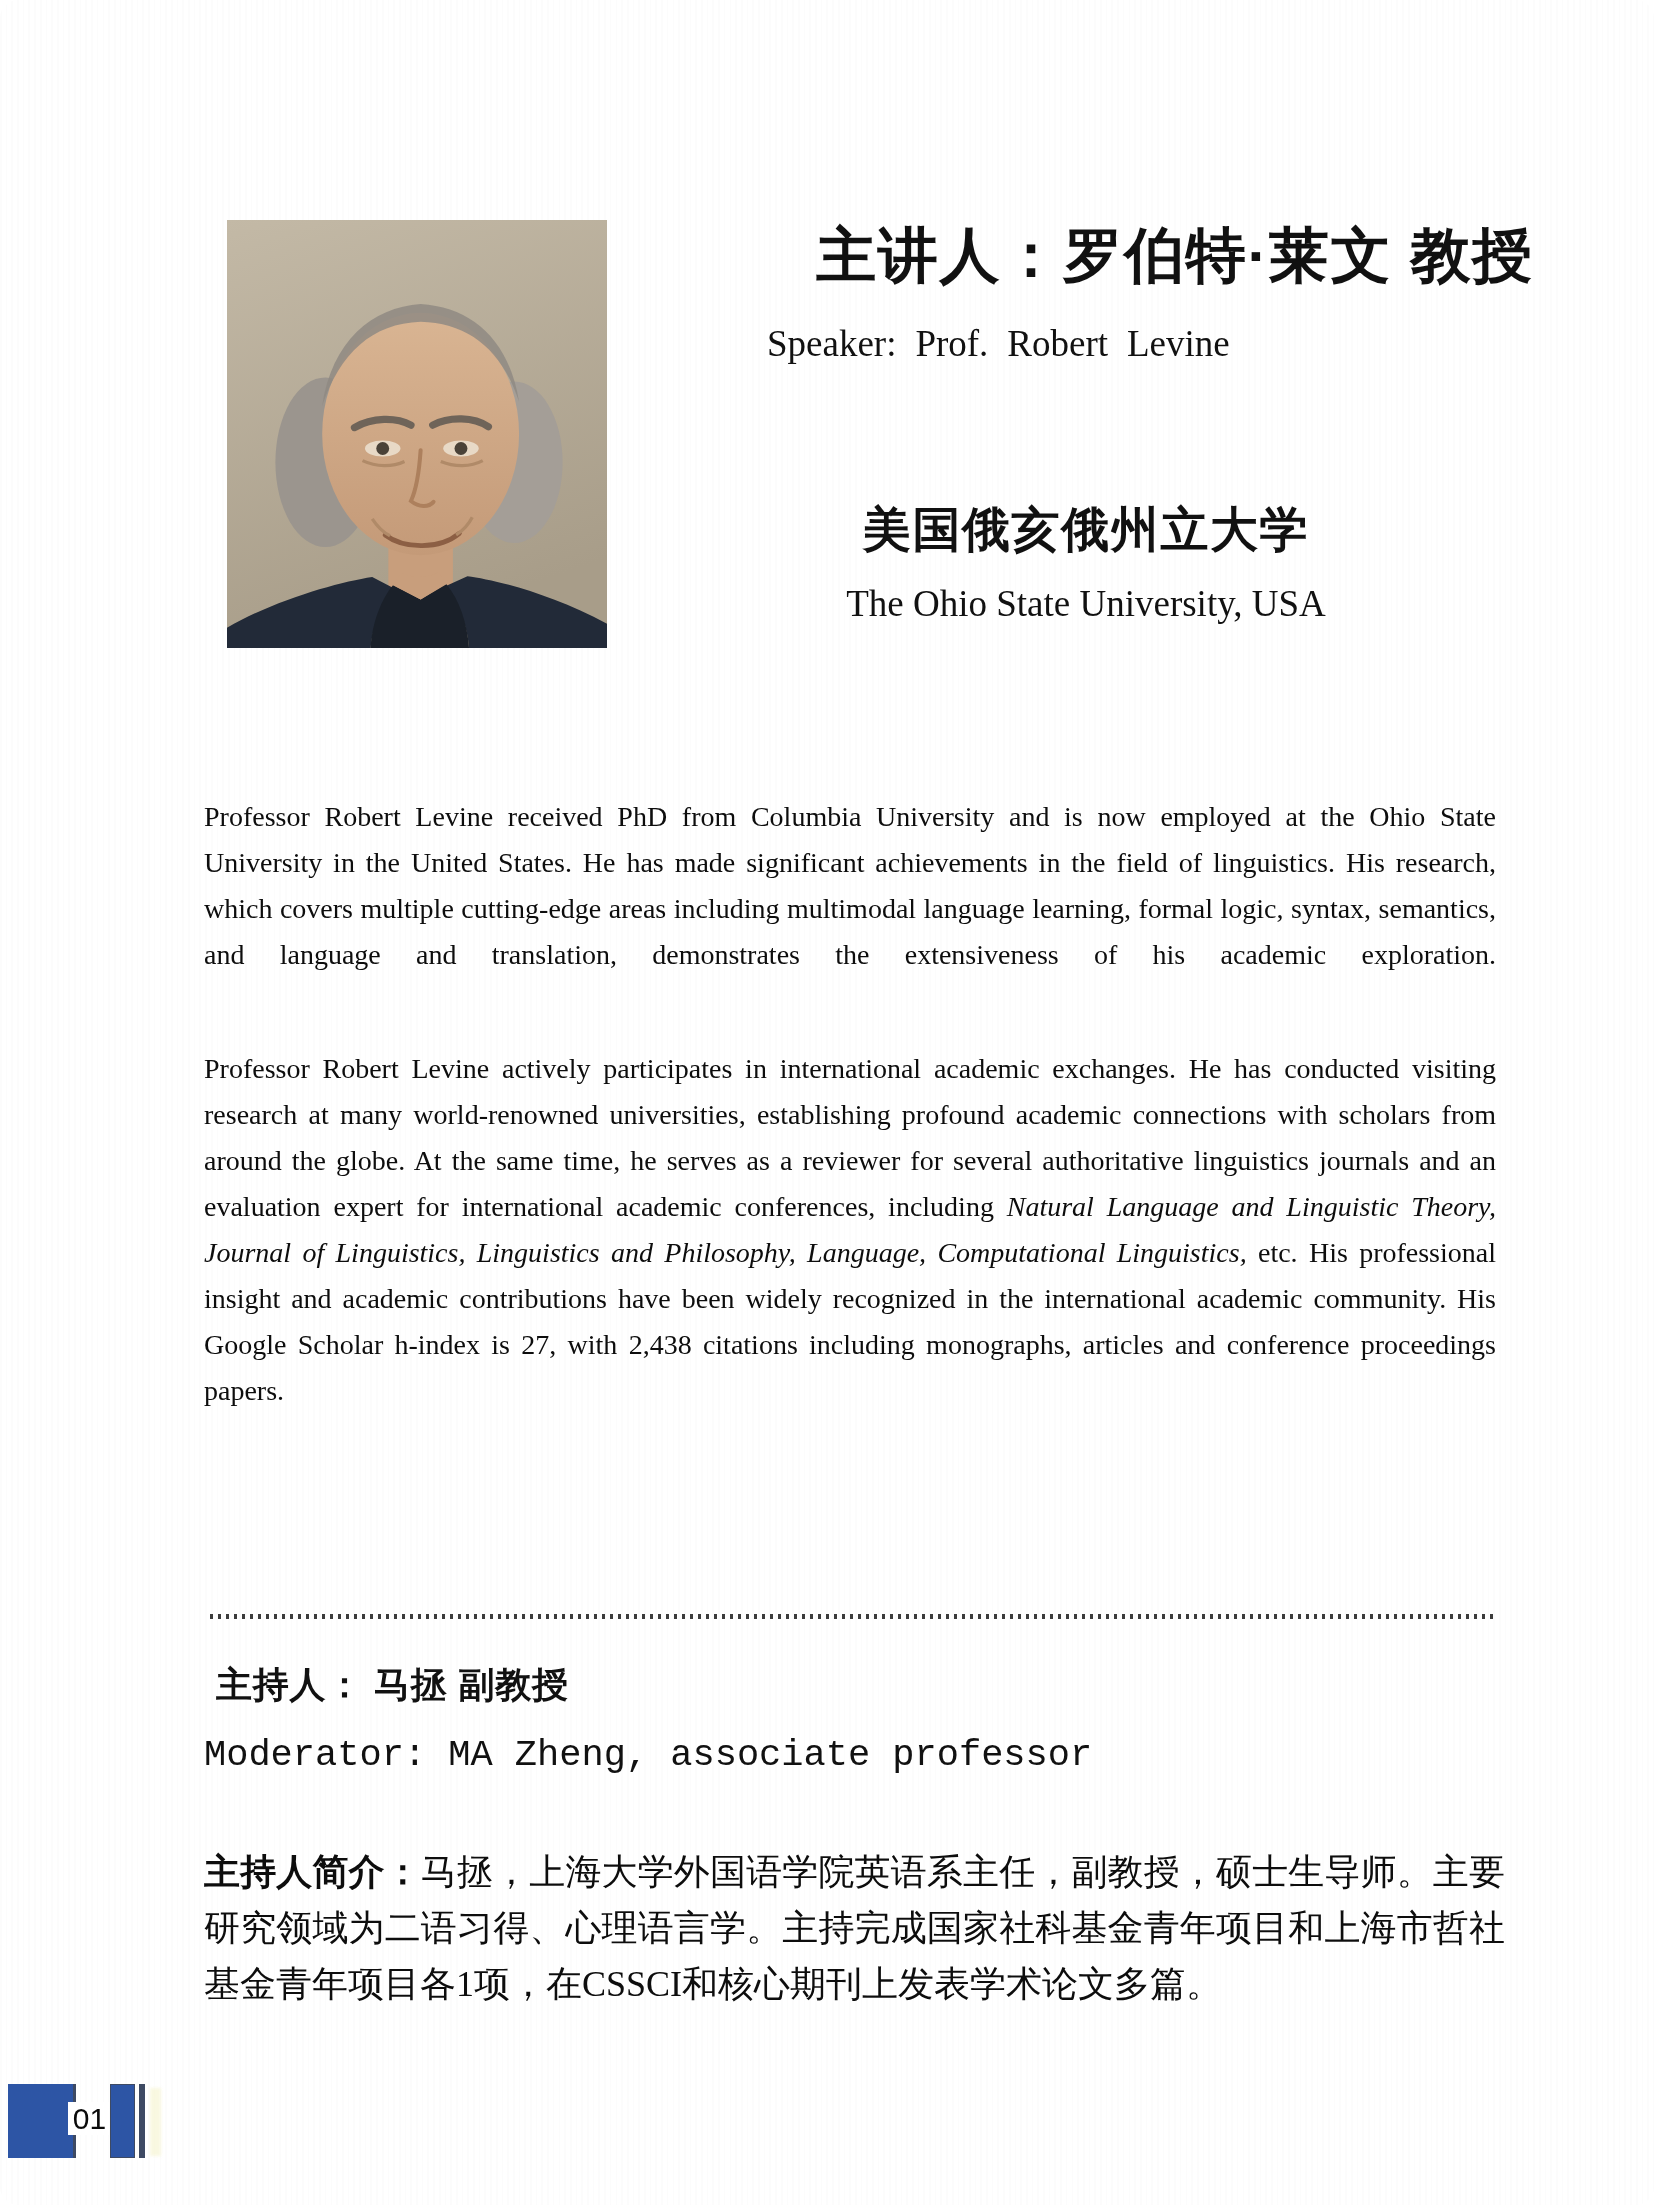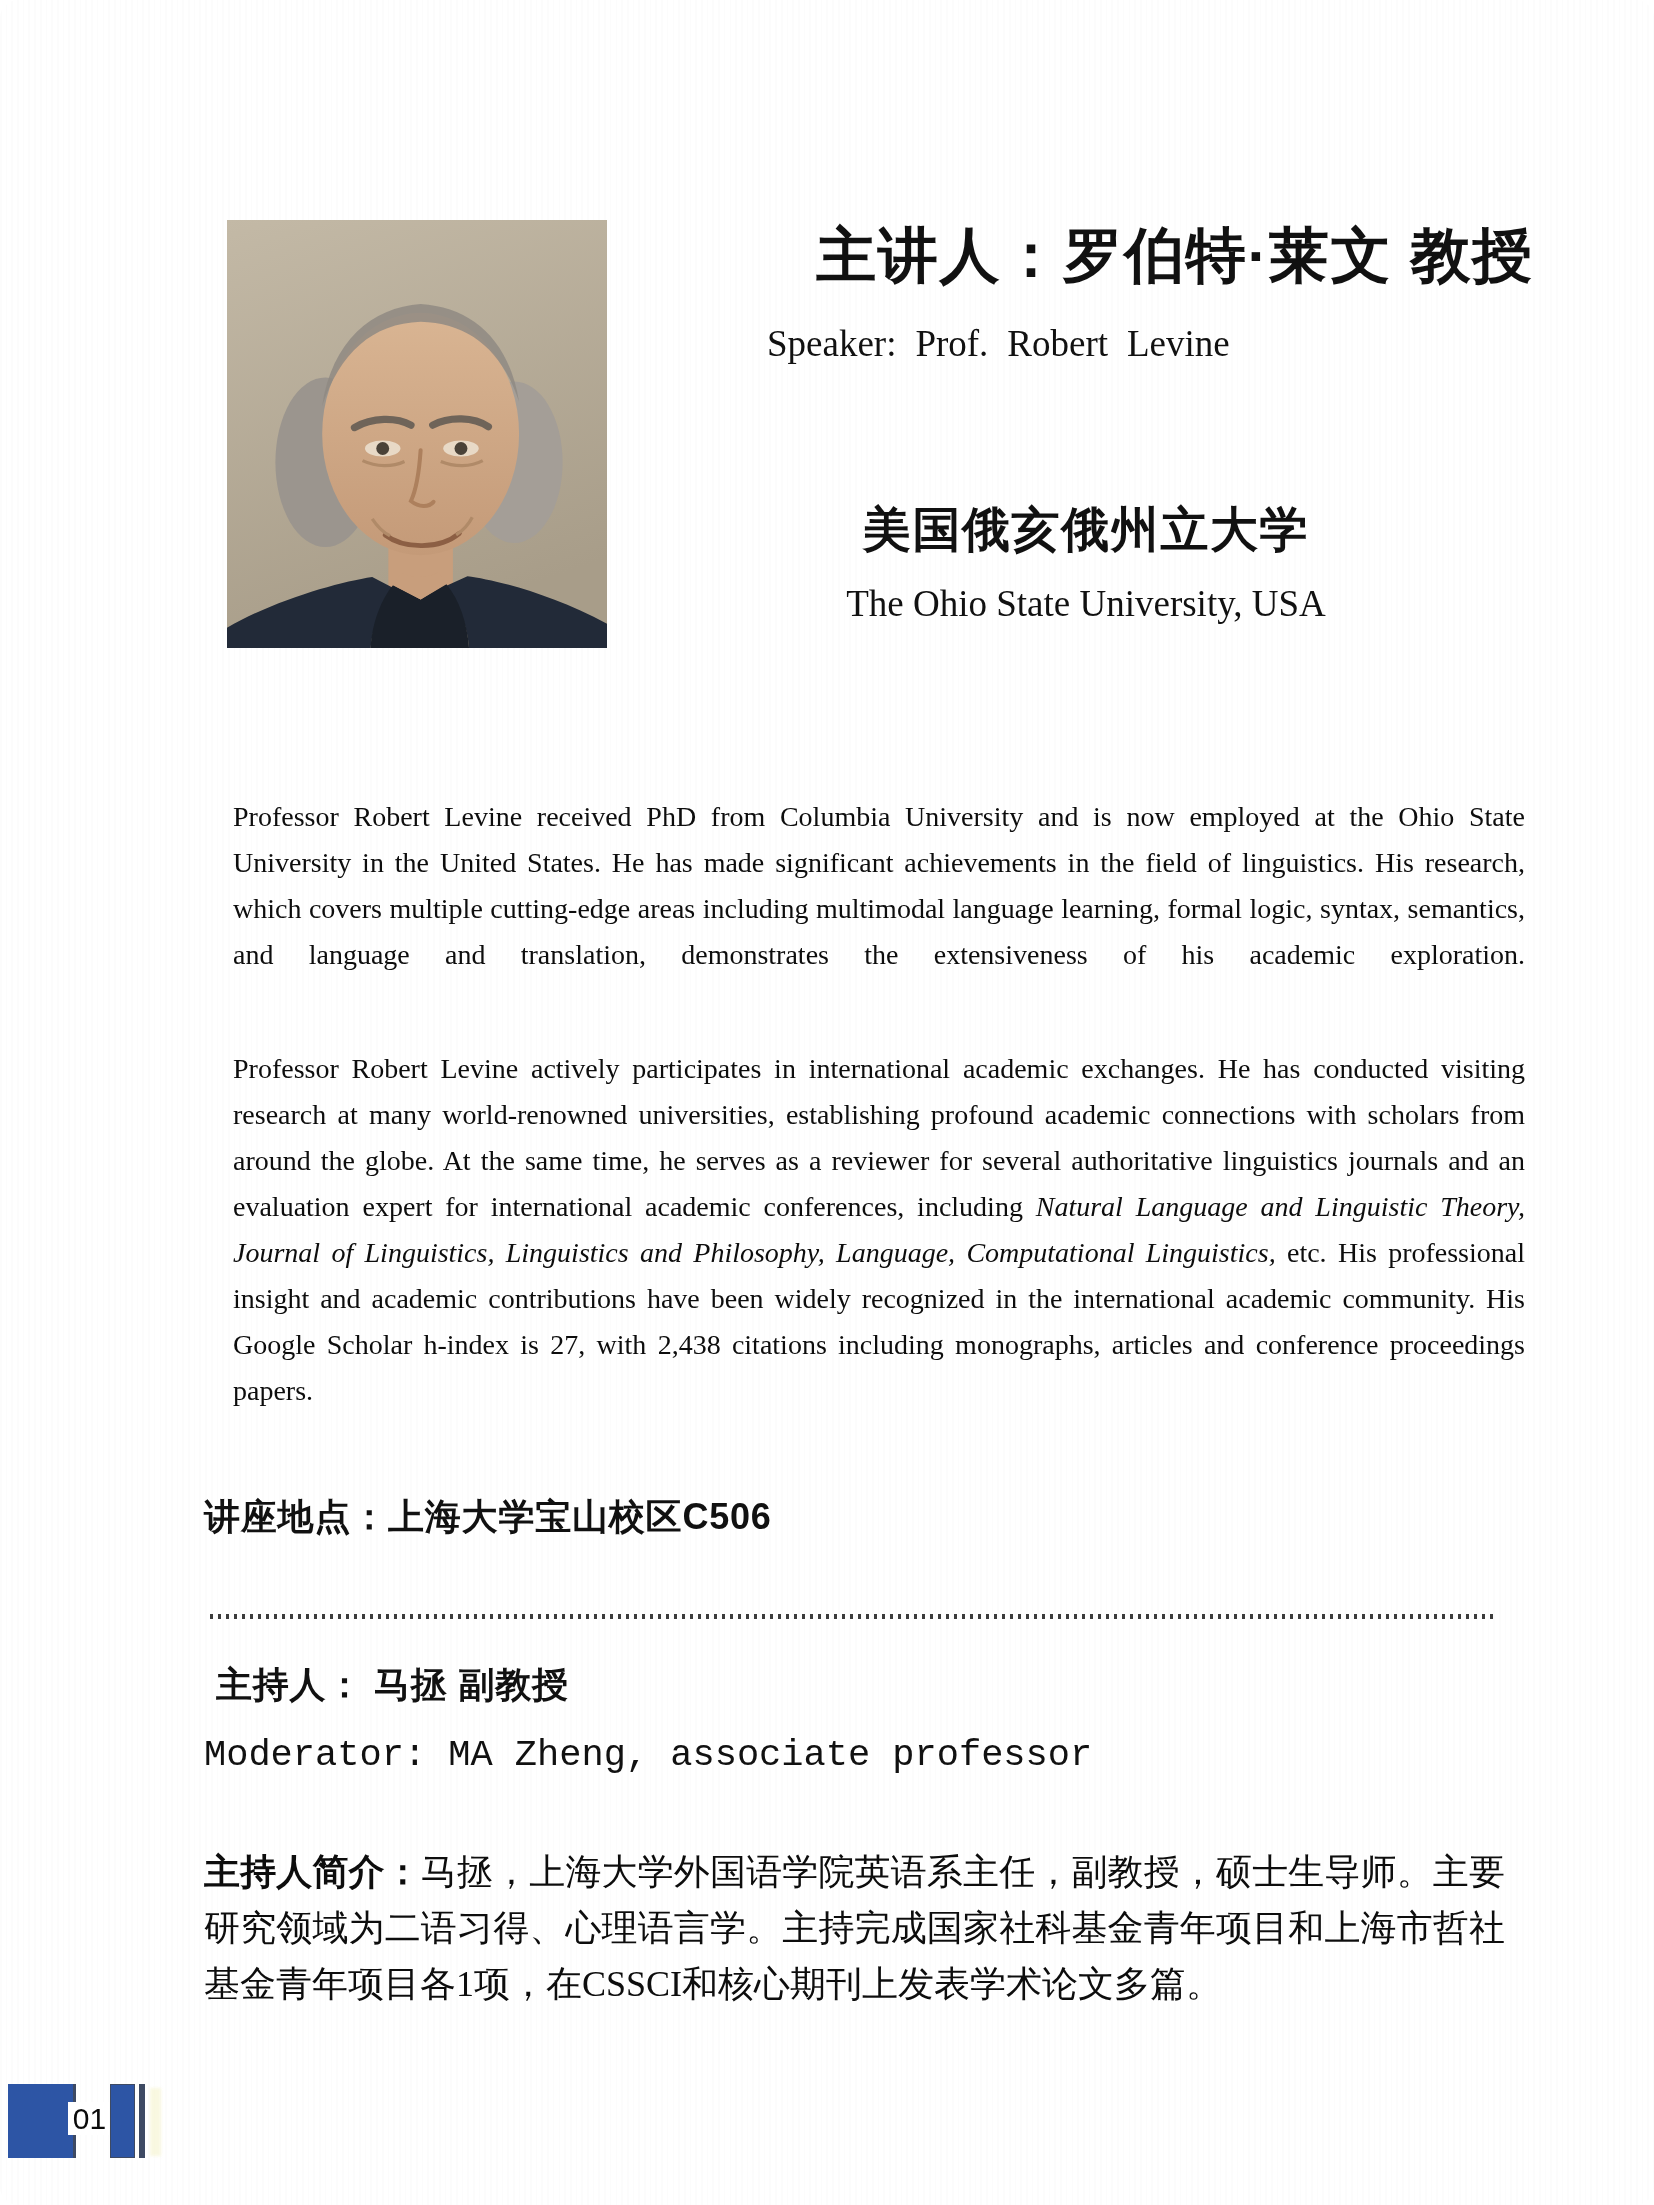--- a/index.html
+++ b/index.html
@@ -58,21 +58,20 @@
   }
 
   
   .para {
     left: 204px; width: 1292px;
     font-family: "Liberation Serif", serif;
     font-size: 28px;
     line-height: 46px;
     text-align: justify;
     color: #0d0d0d;
-    margin-left: 29px;
   }
   .para1 { top: 766px; text-align-last: justify; }
   .para2 { top: 1018px; }
 
   
   .zh-heading {
     left: 204px;
     font-family: "Liberation Sans", sans-serif;
     font-weight: 700;
     font-size: 36px;
@@ -195,21 +194,20 @@
   </svg>
 
   <div class="abs title-zh">主讲人：罗伯特·莱文 教授</div>
   <div class="abs speaker-en">Speaker: Prof. Robert Levine</div>
   <div class="abs univ-zh">美国俄亥俄州立大学</div>
   <div class="abs univ-en">The Ohio State University, USA</div>
 
   <p class="abs para para1">Professor Robert Levine received PhD from Columbia University and is now employed at the Ohio State University in the United States. He has made significant achievements in the field of linguistics. His research, which covers multiple cutting-edge areas including multimodal language learning, formal logic, syntax, semantics, and language and translation, demonstrates the extensiveness of his academic exploration.</p>
   <p class="abs para para2"><span>Professor Robert Levine actively participates in international academic exchanges. He has conducted visiting research at many world-renowned universities, establishing profound academic connections with scholars from around the globe. At the same time, he serves as a reviewer for several authoritative linguistics journals and an evaluation expert for international academic conferences, including </span><span style="font-style: italic;">Natural Language and Linguistic Theory, Journal of Linguistics, Linguistics and Philosophy, Language, Computational Linguistics,</span><span> etc. His professional insight and academic contributions have been widely recognized in the international academic community. His Google Scholar h-index is 27, with 2,438 citations including monographs, articles and conference proceedings papers.</span></p>
 
-  <div class="abs zh-heading loc-zh">讲座地点：上海大学宝山校区C506</div>
 
   <div class="abs dashed-divider"></div>
 
   <div class="abs zh-heading mod-zh">主持人： 马拯  副教授</div>
   <div class="abs mod-en">Moderator: MA  Zheng, associate professor</div>
   <p class="abs mod-bio"><span data-seg-bold="" style="font-weight: 700;">主持人简介：</span><span>马拯，上海大学外国语学院英语系主任，副教授，硕士生导师。主要研究领域为二语习得、心理语言学。主持完成国家社科基金青年项目和上海市哲社基金青年项目各1项，在CSSCI和核心期刊上发表学术论文多篇。</span></p>
 
   <div class="abs footer-square"></div>
   <div class="abs footer-pagenum">01</div>
   <div class="abs footer-bar"></div>

